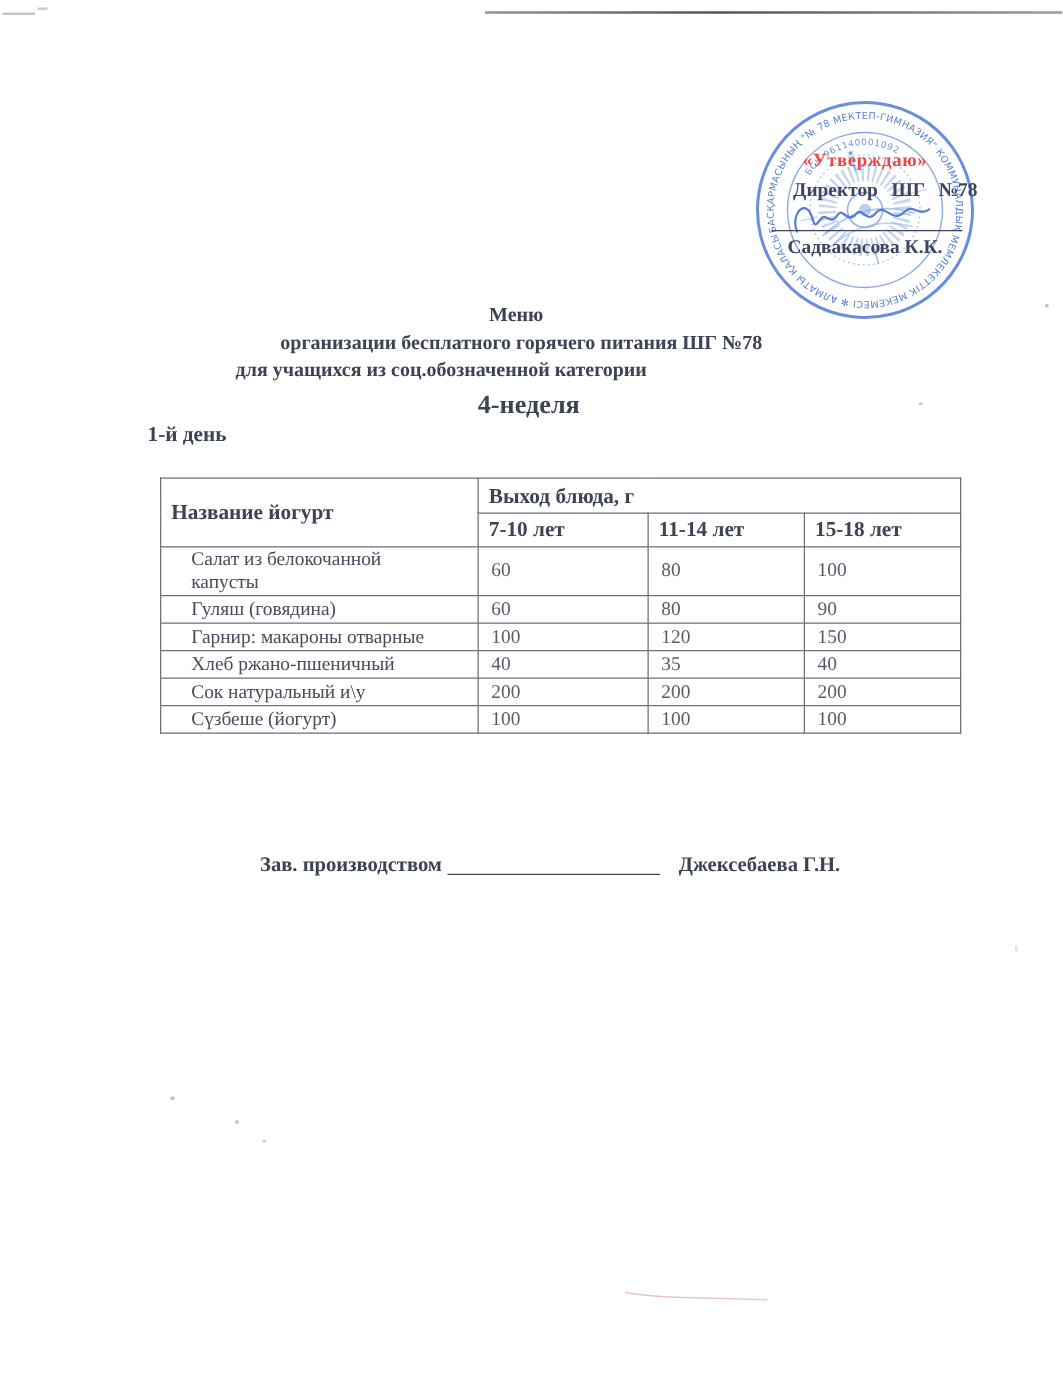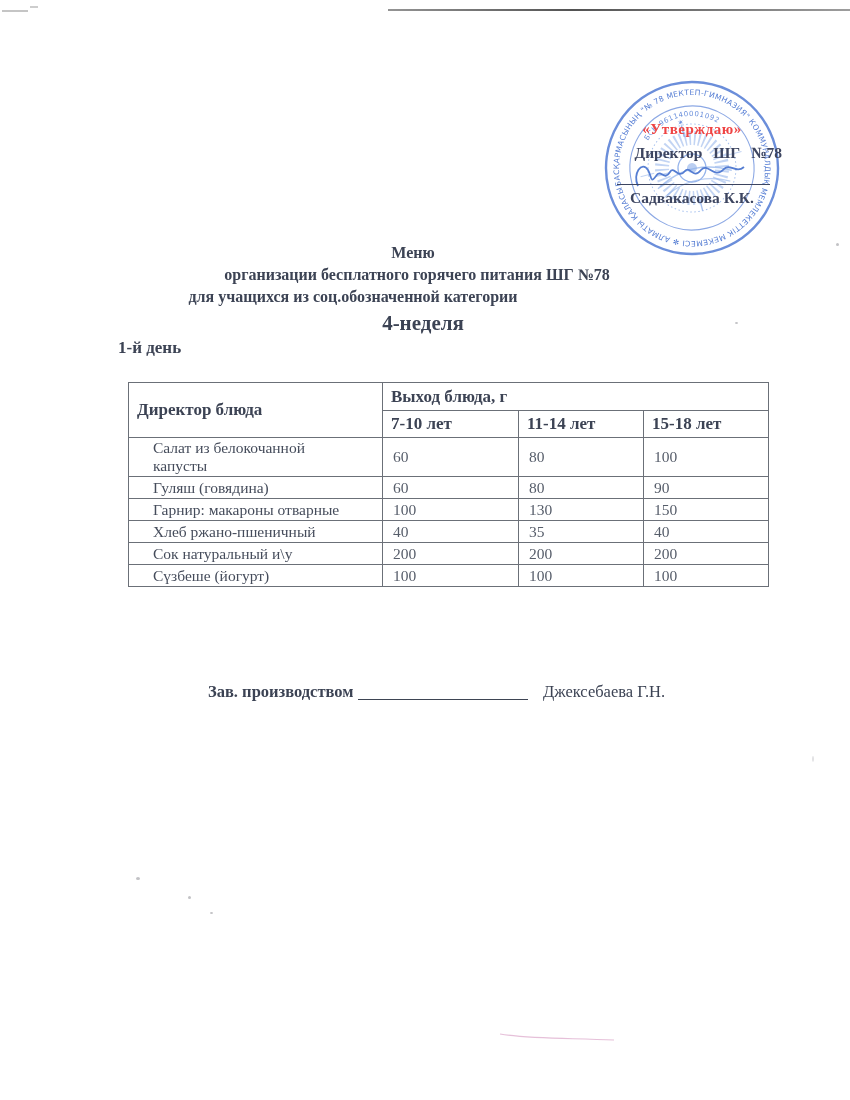--- a/index.html
+++ b/index.html
@@ -49,21 +49,21 @@
   th.dish-head { vertical-align: top; padding-top: 4px; }
   th.span-head { text-align: left; padding-left: 48px; height: 28px; }
   th.age-head { height: 27px; }
   td.dish-cell { font-size: 15.5px; color: #454c5b; padding: 1px 24px; height: 22px; }
   td.val-cell { font-size: 15.5px; color: #565d6a; padding: 1px 10px; height: 22px; }
 
   
   .footer-row { position: absolute; top: 682px; left: 0; width: 850px; }
   .zav-label { position: absolute; left: 208px; top: 0; font-weight: bold; font-size: 16.5px; color: #3c4354; }
   .footer-line { position: absolute; left: 358px; top: 17px; width: 170px; border-bottom: 1.7px solid #3e4554; }
-  .signatory-name { position: absolute; left: 543px; top: 0; font-weight: normal; font-size: 16.5px; color: #3c4354; }
+  .signatory-name { position: absolute; left: 543px; top: 0; font-weight: bold; font-size: 16.5px; color: #3c4354; }
 </style>
 </head>
 <body>
 
 <div class="page">
 
   <div class="scan-line-top"></div>
   <div class="scan-dash-a"></div>
   <div class="scan-dash-b"></div>
   <div class="speck" style="left:136px; top:877px; width:4px; height:3px;"></div>
@@ -127,21 +127,21 @@
 
   <table class="menu">
     <colgroup>
         <col style="width:254px">
         <col style="width:136px">
         <col style="width:125px">
         <col style="width:125px">
       </colgroup>
     <thead>
       <tr>
-        <th class="dish-head" rowspan="2">Директор блюда</th>
+        <th class="dish-head" rowspan="2">Название йогурт</th>
         <th class="span-head" colspan="3">Выход блюда, г</th>
       </tr>
       <tr>
         <th class="age-head">7-10 лет</th>
         <th class="age-head">11-14 лет</th>
         <th class="age-head">15-18 лет</th>
       </tr>
     </thead>
     <tbody>
       <tr>
@@ -152,21 +152,21 @@
       </tr>
       <tr>
         <td class="dish-cell">Гуляш (говядина)</td>
         <td class="val-cell">60</td>
         <td class="val-cell">80</td>
         <td class="val-cell">90</td>
       </tr>
       <tr>
         <td class="dish-cell">Гарнир: макароны отварные</td>
         <td class="val-cell">100</td>
-        <td class="val-cell">130</td>
+        <td class="val-cell">120</td>
         <td class="val-cell">150</td>
       </tr>
       <tr>
         <td class="dish-cell">Хлеб ржано-пшеничный</td>
         <td class="val-cell">40</td>
         <td class="val-cell">35</td>
         <td class="val-cell">40</td>
       </tr>
       <tr>
         <td class="dish-cell">Сок натуральный и\у</td>

